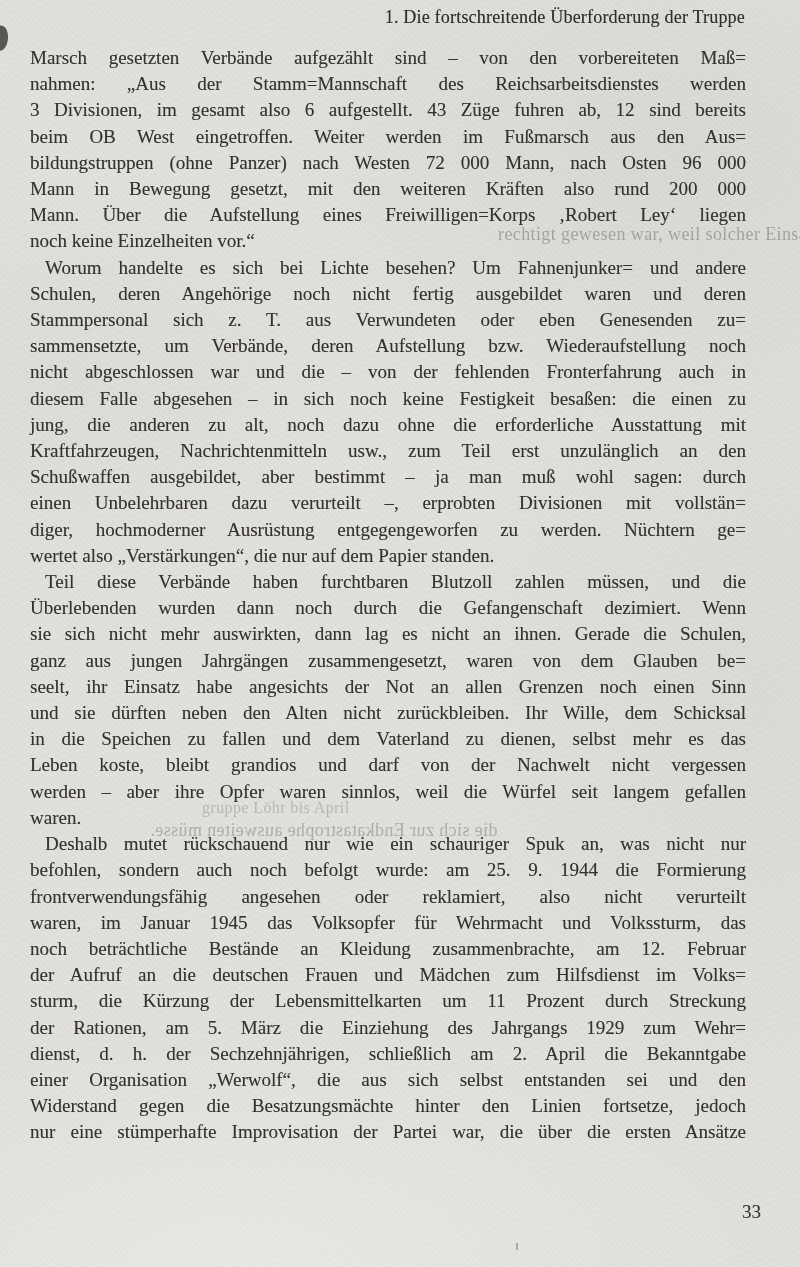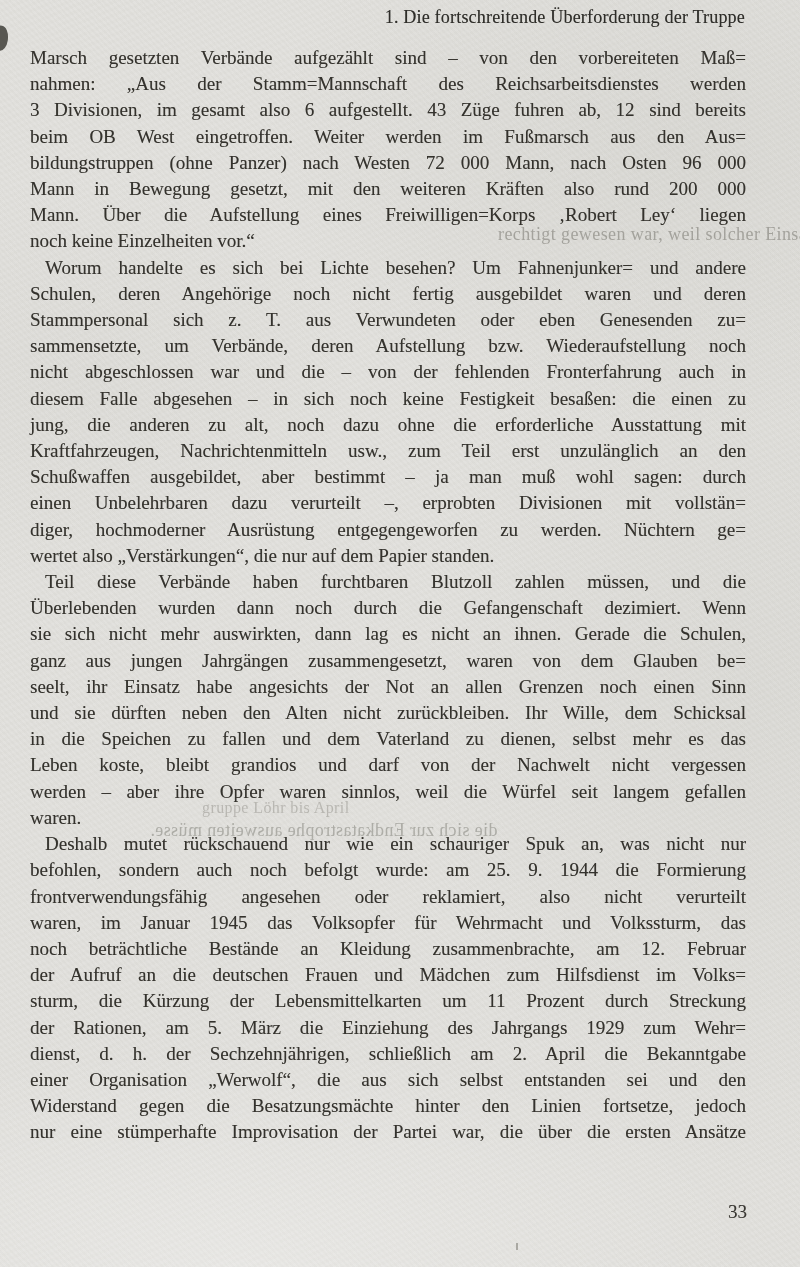--- a/index.html
+++ b/index.html
@@ -49,21 +49,21 @@
     text-align-last: justify;
     text-justify: inter-word;
     white-space: normal;
   }
   .ln.pend { text-align-last: left; }
   .ln.ind  { padding-left: 15px; }
 
   .pagenum {
     position: absolute;
     top: 1201px;
-    right: 53px;
+    right: 39px;
     font-size: 19px;
     color: #3a3833;
     text-shadow: 0.2px 0.2px 0 rgba(50,48,42,0.35);
     margin-left: 30px;
   }
 
   
   .ghost {
     position: absolute;
     font-size: 18px;

